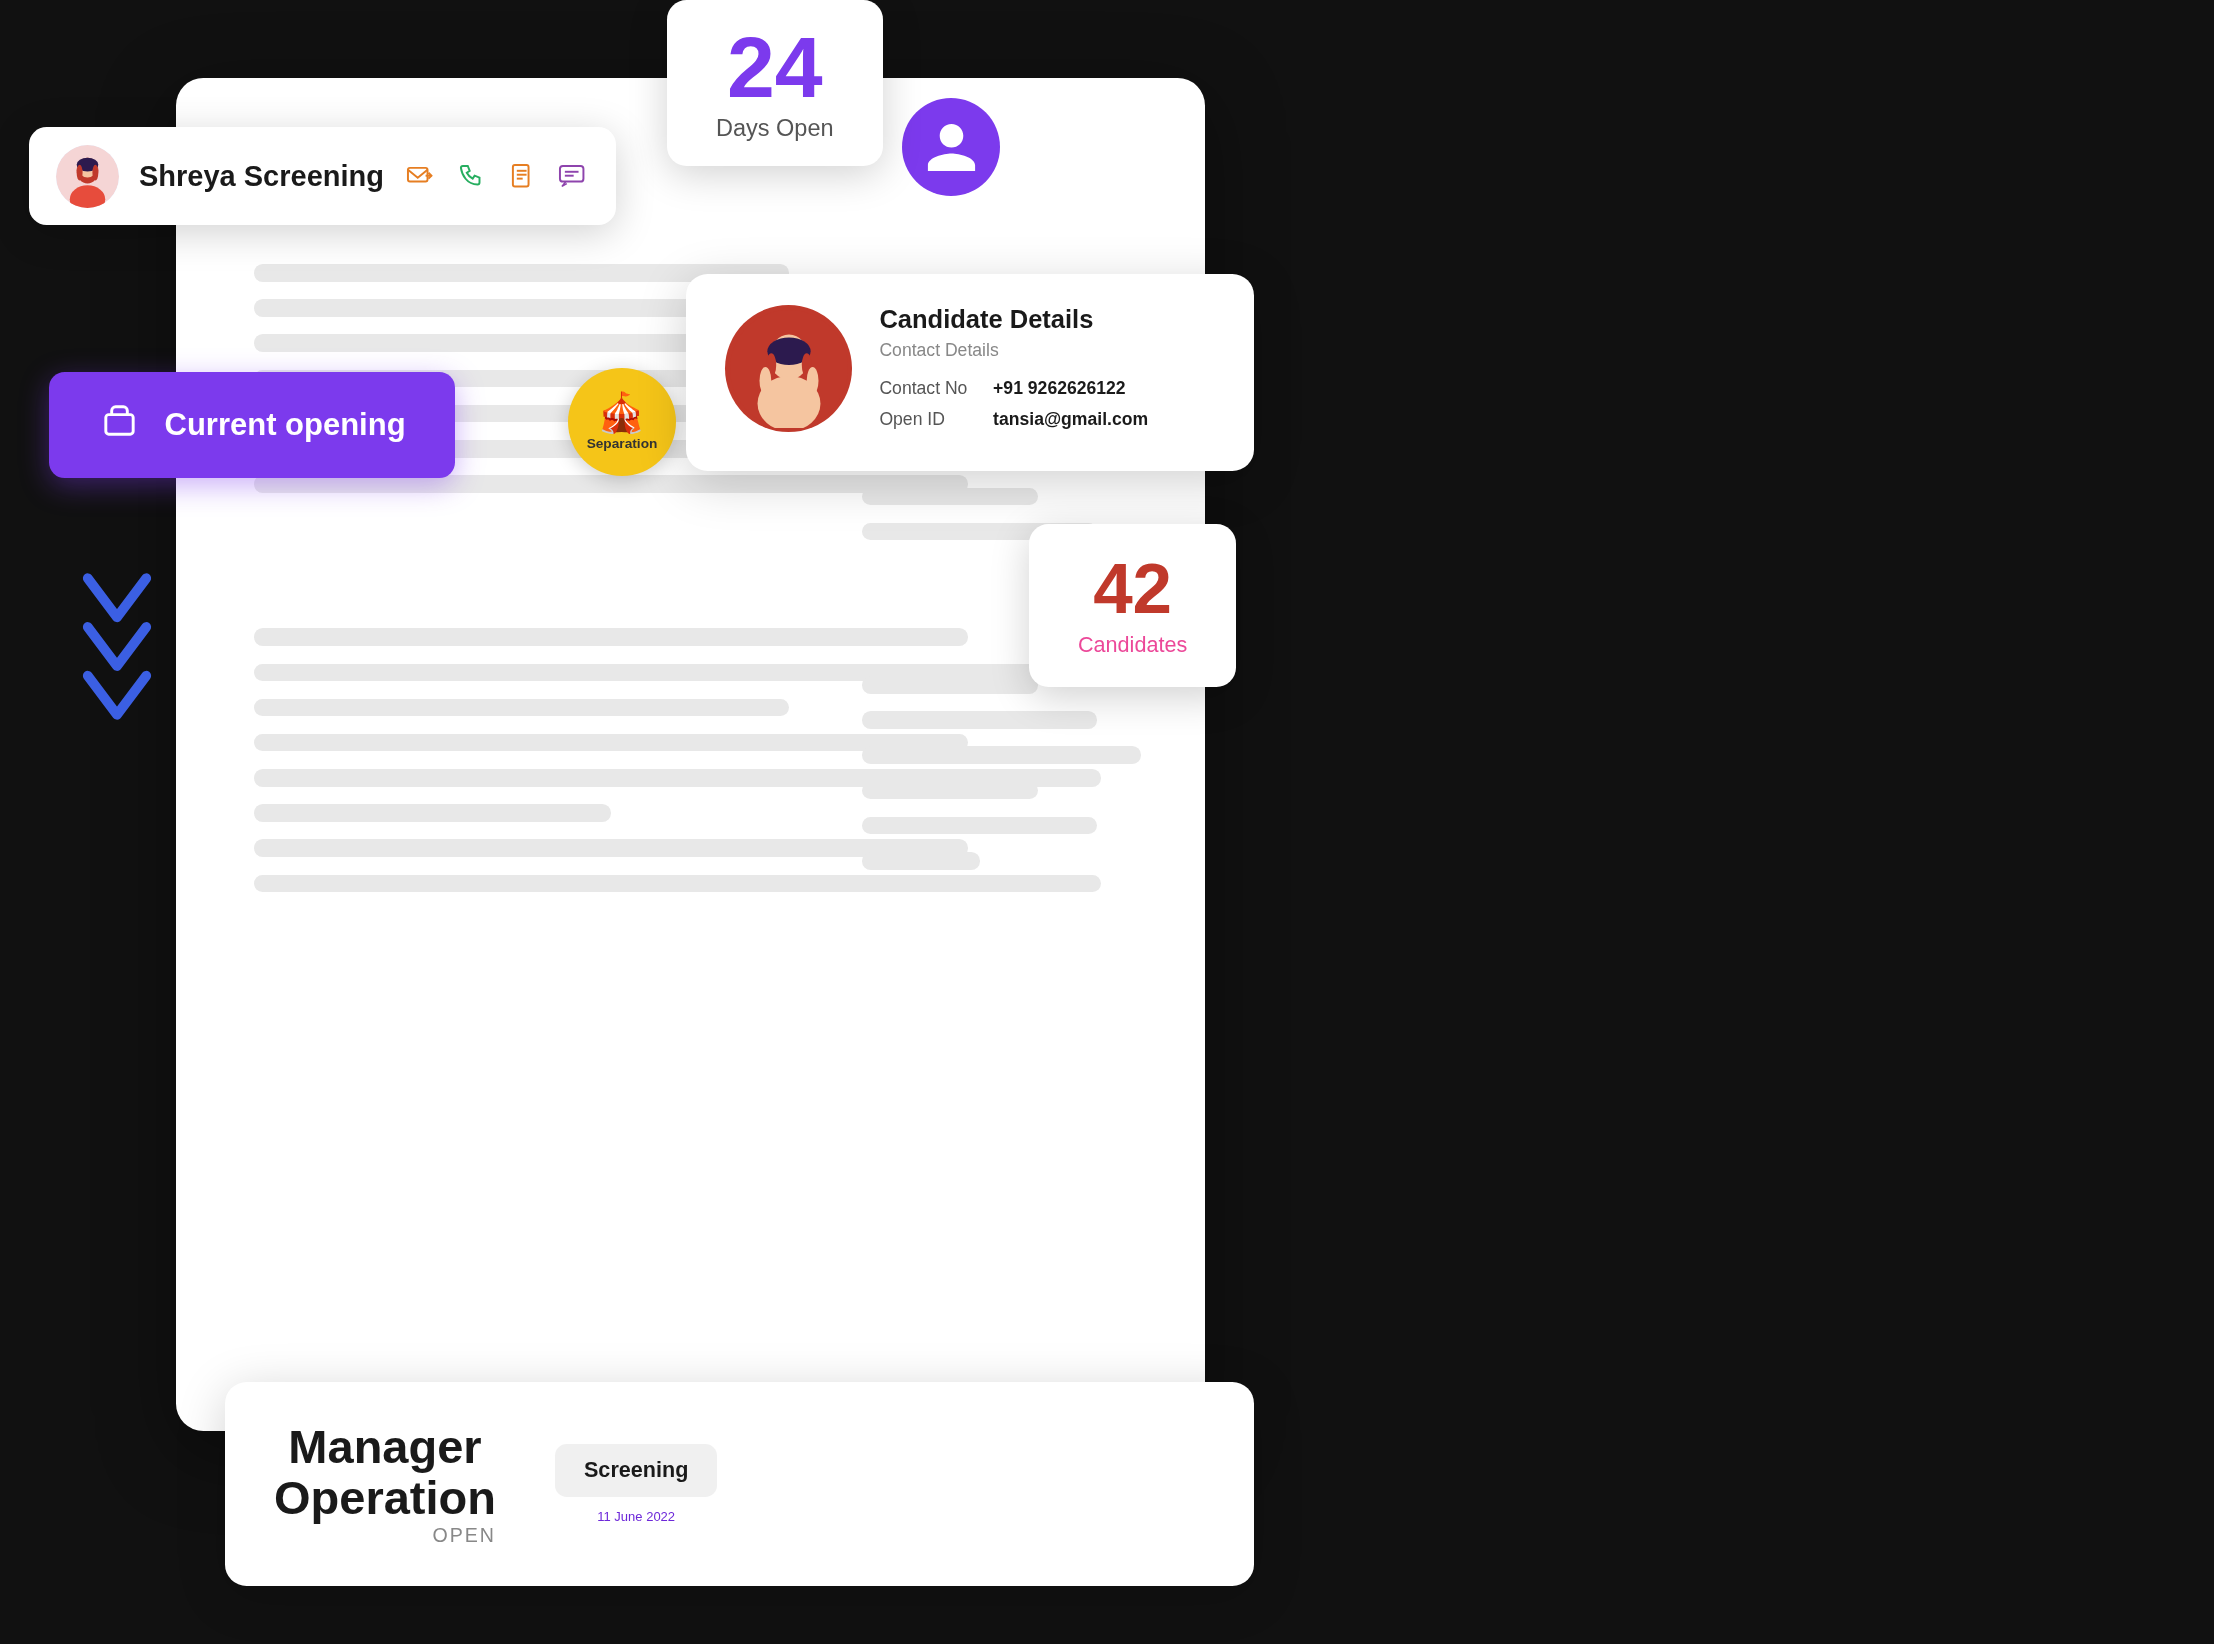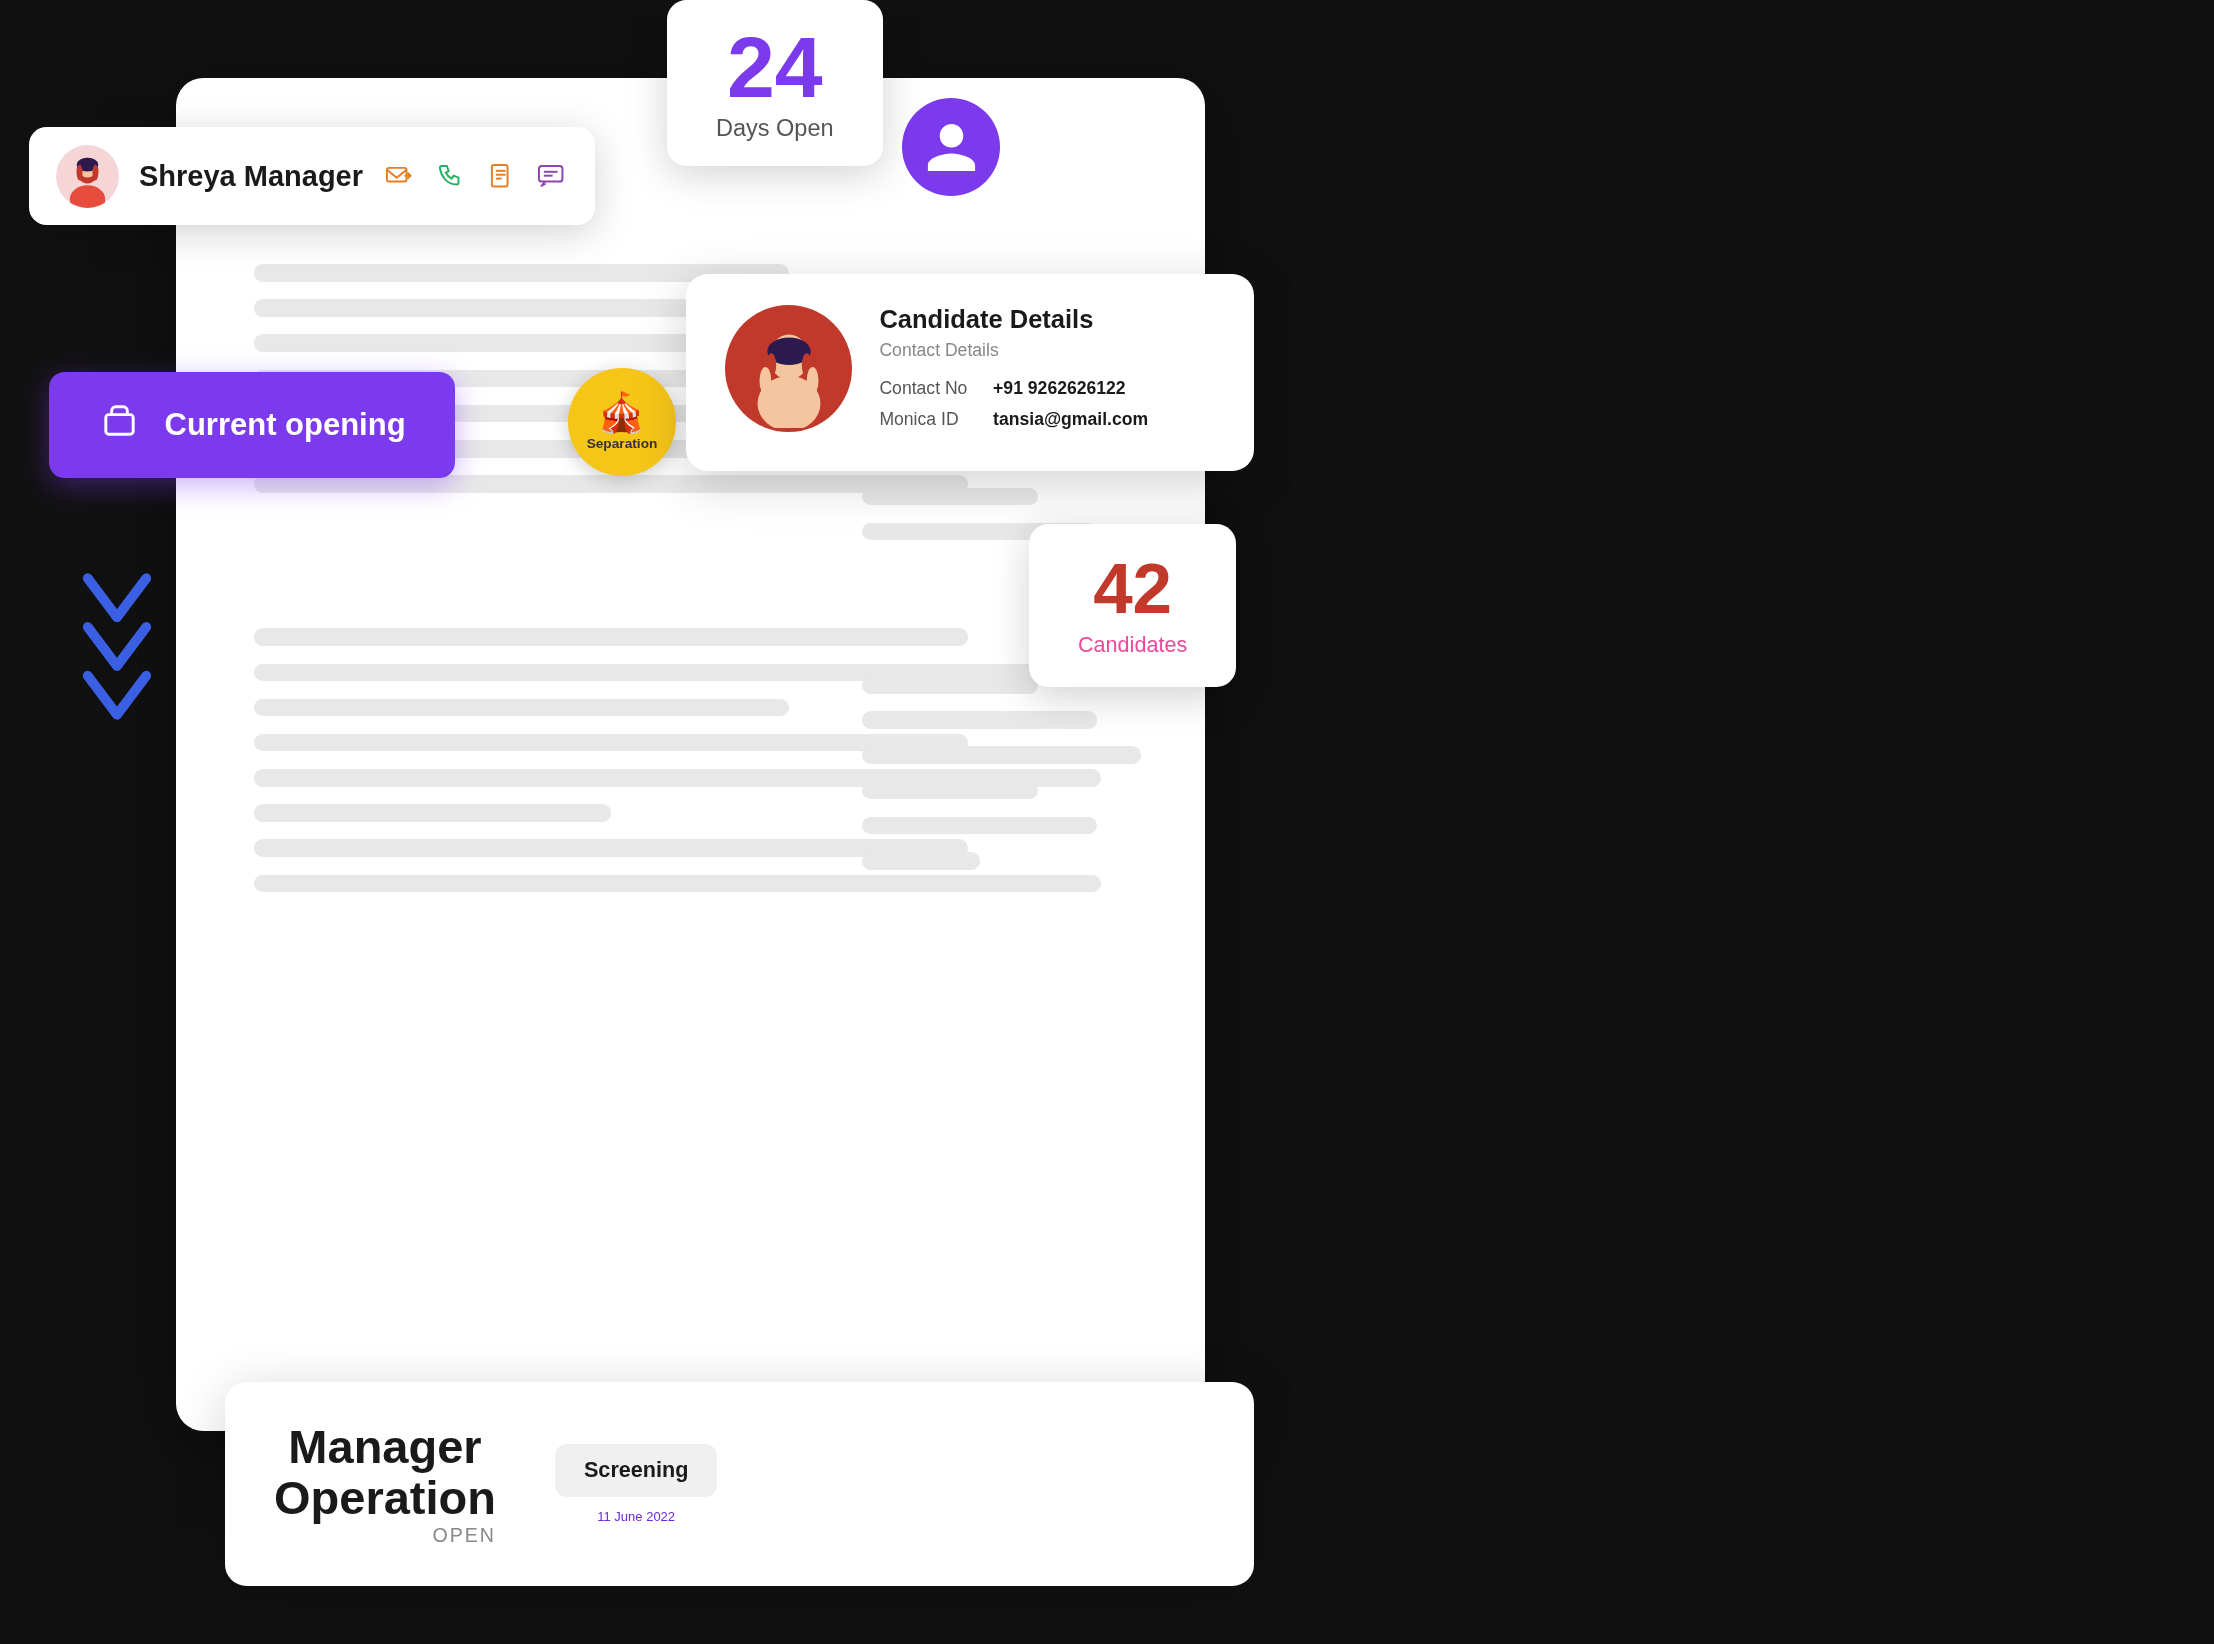--- a/index.html
+++ b/index.html
@@ -426,21 +426,21 @@
       <svg width="63" height="63" viewBox="0 0 64 64">
         <circle cx="32" cy="32" r="32" fill="#f5d5d5"></circle>
         <ellipse cx="32" cy="26" rx="11" ry="13" fill="#c0392b"></ellipse>
         <ellipse cx="32" cy="55" rx="18" ry="14" fill="#e74c3c"></ellipse>
         <circle cx="32" cy="23" r="10" fill="#f5c5a0"></circle>
         <ellipse cx="32" cy="20" rx="11" ry="7" fill="#2c1a4e"></ellipse>
         <ellipse cx="40" cy="28" rx="3" ry="8" fill="#c0392b"></ellipse>
         <ellipse cx="24" cy="28" rx="3" ry="8" fill="#c0392b"></ellipse>
       </svg>
     </div>
-    <div class="contact-name">Shreya Manager</div>
+    <div class="contact-name">Shreya Screening</div>
     <div class="contact-icons">
 
       <div class="contact-icon" style="color:#e67e22;">
         <svg width="27.4" height="27.4" viewBox="0 0 28 28" fill="none">
           <rect x="2" y="6" width="20" height="14" rx="2" stroke="#e67e22" stroke-width="2" fill="none"></rect>
           <polyline points="2,8 12,16 22,8" stroke="#e67e22" stroke-width="2" fill="none"></polyline>
           <line x1="20" y1="14" x2="26" y2="14" stroke="#e67e22" stroke-width="2"></line>
           <polyline points="23,11 26,14 23,17" stroke="#e67e22" stroke-width="2" fill="none"></polyline>
         </svg>
       </div>
@@ -500,21 +500,21 @@
       </svg>
     </div>
     <div class="candidate-info">
       <div class="candidate-title">Candidate Details</div>
       <div class="candidate-subtitle">Contact Details</div>
       <div class="candidate-row">
         <span class="candidate-row-label">Contact No</span>
         <span class="candidate-row-value">+91 9262626122</span>
       </div>
       <div class="candidate-row">
-        <span class="candidate-row-label">Monica ID</span>
+        <span class="candidate-row-label">Open ID</span>
         <span class="candidate-row-value">tansia@gmail.com</span>
       </div>
     </div>
   </div>
 
   <div class="candidates-count-card">
     <div class="candidates-number">42</div>
     <div class="candidates-label">Candidates</div>
   </div>
 

